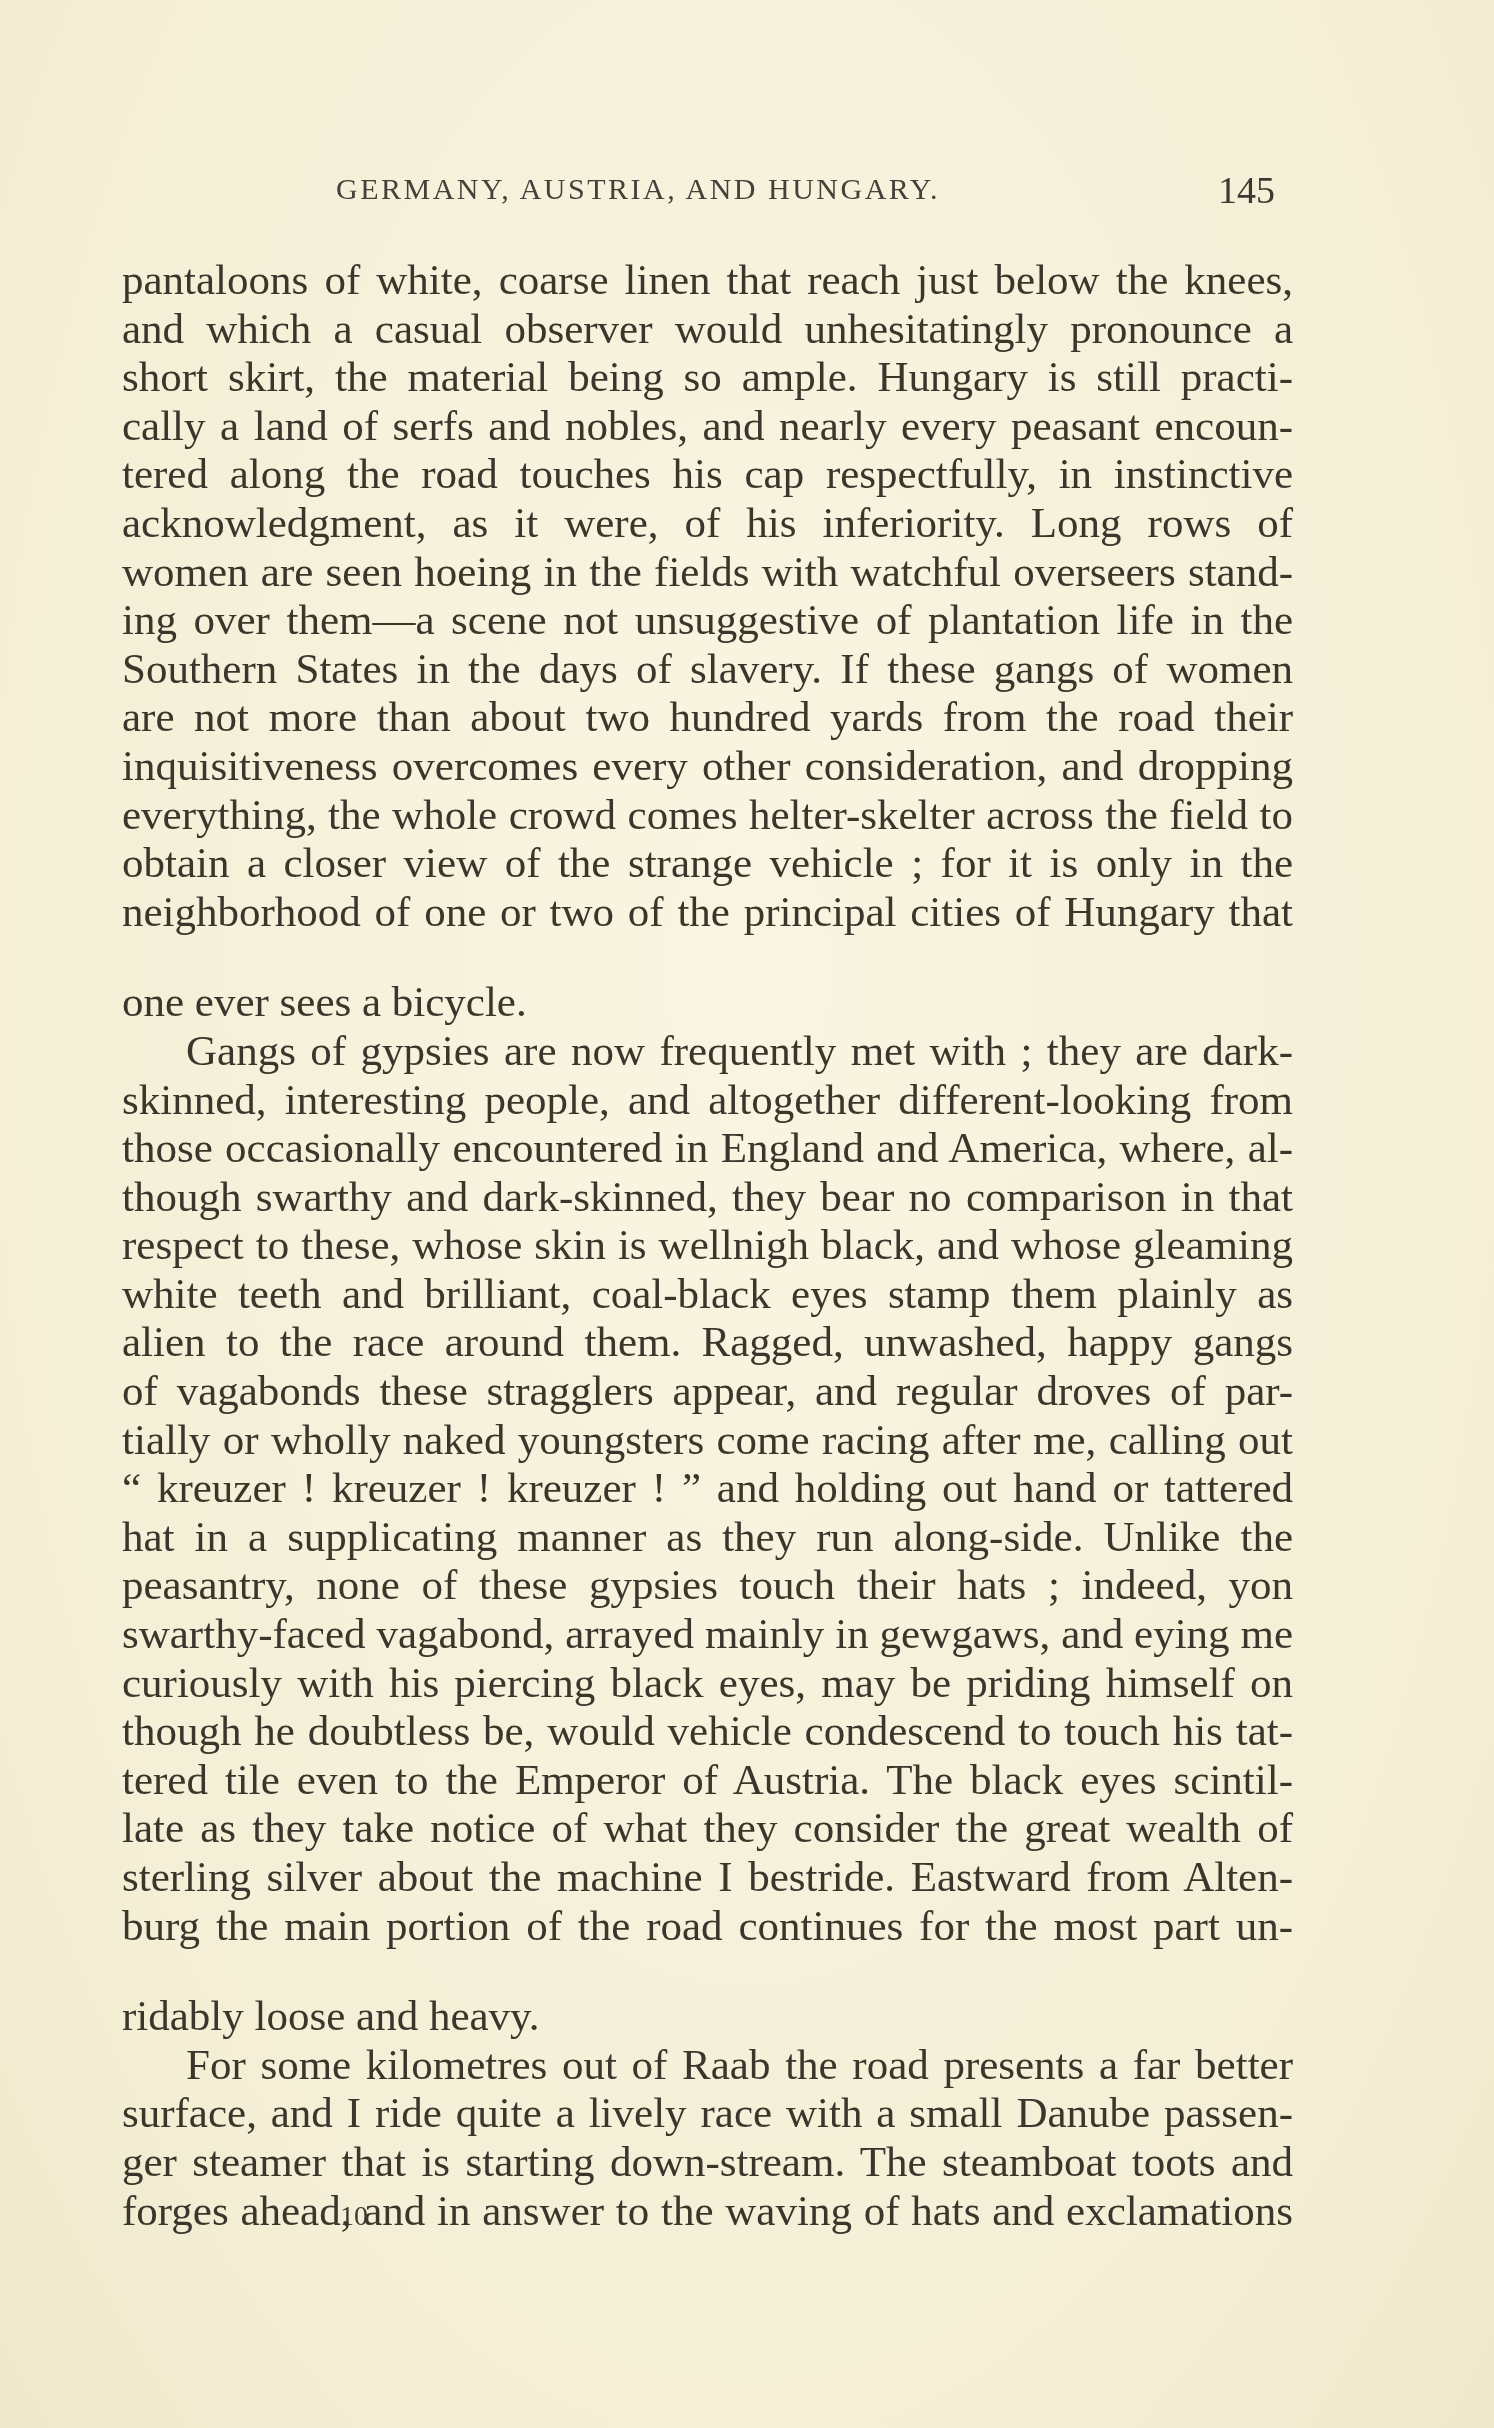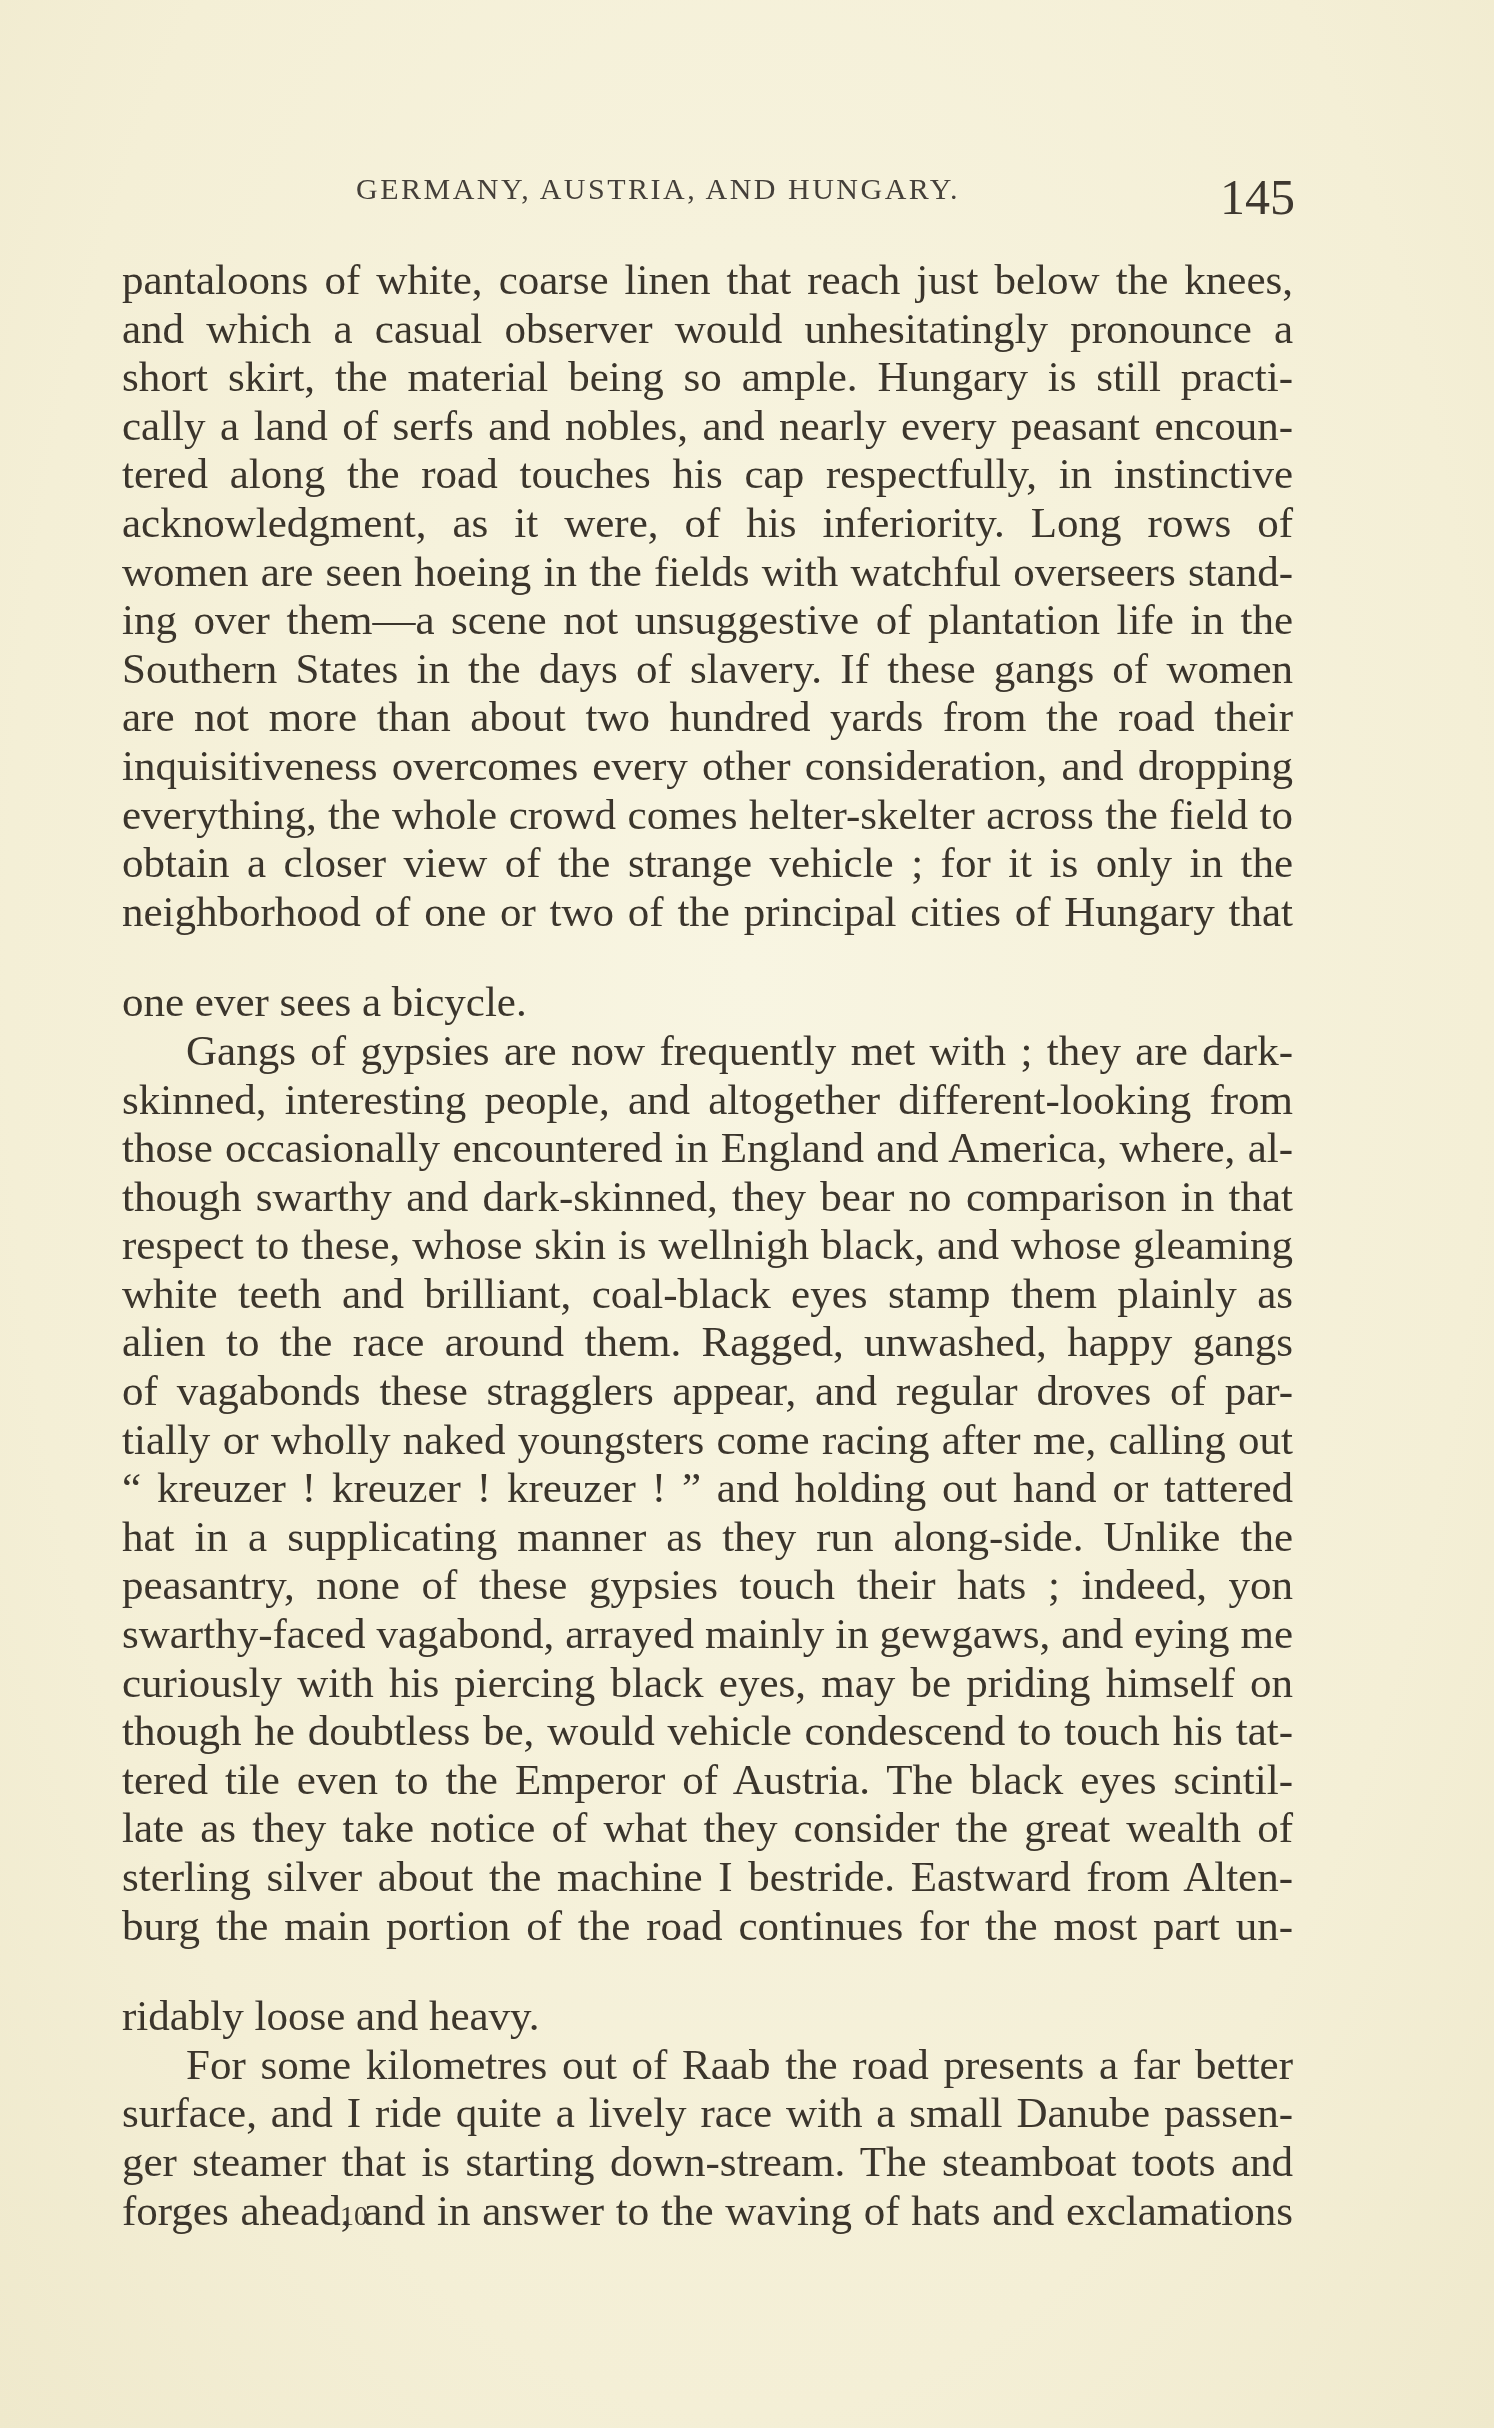--- a/index.html
+++ b/index.html
@@ -8,32 +8,32 @@
     background:#f6f2dc;
     position:relative; overflow:hidden;
     font-family:"DejaVu Serif", "Liberation Serif", serif;
     color:#3b352c;
   }
   .page {
     position:absolute; left:0; top:0; width:1494px; height:2428px;
     background: radial-gradient(ellipse at 50% 40%, #f8f5e2 0%, #f4efd6 70%, #efe9cc 100%);
   }
   .running-head {
-    position:absolute; top:172px; left:124px; width:1171px; height:44px;
+    position:absolute; top:172px; left:104px; width:1171px; height:44px;
   }
   .running-title {
     position:absolute; left:232px; top:0;
     font-family:"Liberation Serif", serif;
     font-size:30px; letter-spacing:2.5px;
     color:#45403a;
   }
   .page-number {
     position:absolute; right:0; top:-4px;
     font-family:"Liberation Serif", serif;
-    font-size:50px; color:#3e3830;
+    font-size:38px; color:#3e3830;
   }
   .body-text {
     position:absolute; left:122px; top:256px; width:1171px;
   }
   .line {
     height:48.6px; line-height:48.6px;
     font-family:"Liberation Serif", serif;
     font-size:43px;
     white-space:nowrap;
     text-align:justify; text-align-last:justify;

